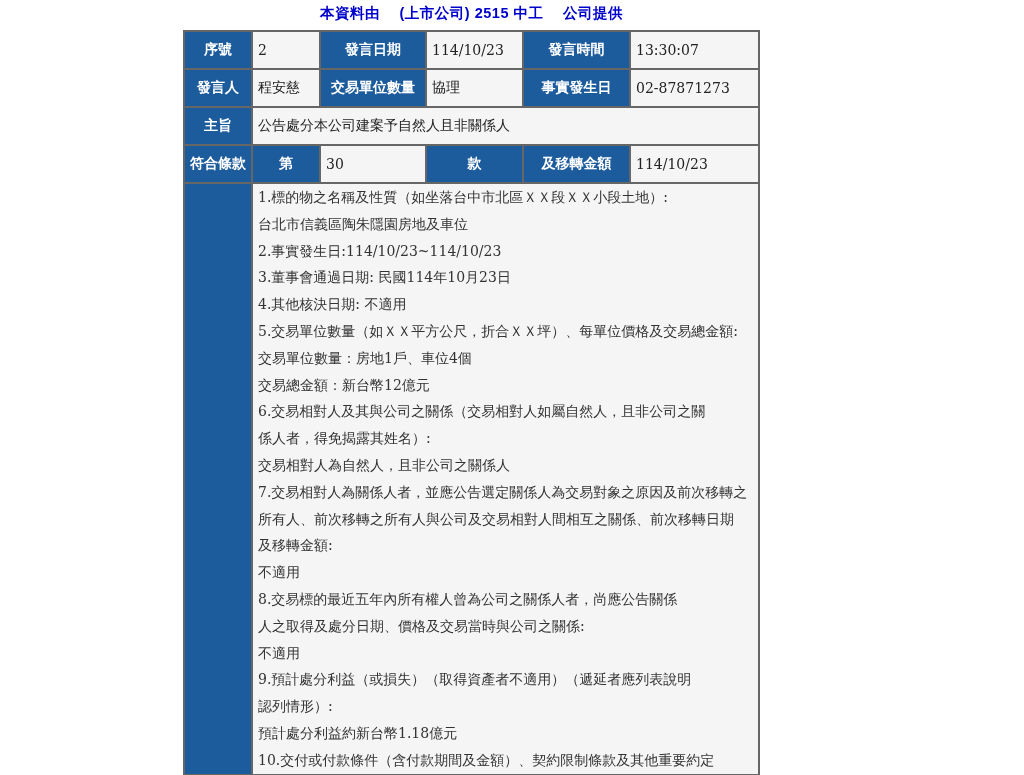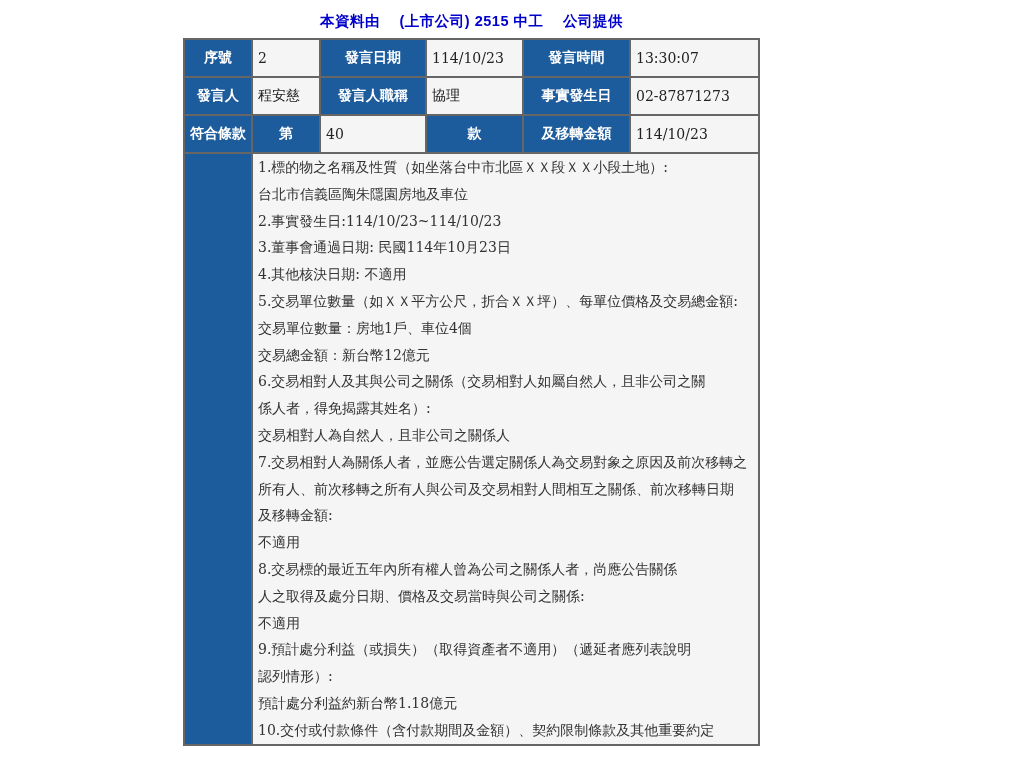--- a/index.html
+++ b/index.html
@@ -10,21 +10,21 @@
     height: 775px;
     overflow: hidden;
     background: #ffffff;
     font-family: "DejaVu Serif", serif;
   }
   .content {
     margin-left: 183px;
     width: 577px;
   }
   .page-title {
-    padding-top: 12px;
+    padding-top: 4px;
     margin-bottom: 7px;
     text-align: center;
     color: #0000CC;
     font-family: "Liberation Sans", sans-serif;
     font-weight: bold;
     font-size: 14.5px;
     letter-spacing: 0.5px;
     white-space: pre;
   }
   table.announcement {
@@ -90,31 +90,35 @@
         <td class="center">2</td>
         <th>發言日期</th>
         <td>114/10/23</td>
         <th>發言時間</th>
         <td>13:30:07</td>
       </tr>
 
       <tr>
         <th>發言人</th>
         <td>程安慈</td>
-        <th>發言人職稱</th>
+        <th>交易單位數量</th>
         <td>協理</td>
         <th>事實發生日</th>
         <td>02-87871273</td>
       </tr>
 
+      <tr>
+        <th>主旨</th>
+        <td colspan="5">公告處分本公司建案予自然人且非關係人</td>
+      </tr>
 
       <tr>
         <th>符合條款</th>
         <th>第</th>
-        <td>40</td>
+        <td>30</td>
         <th>款</th>
         <th>及移轉金額</th>
         <td>114/10/23</td>
       </tr>
 
       <tr>
         <th class="body-spacer"></th>
         <td colspan="5" class="body-cell">
           <div class="body-text">1.標的物之名稱及性質（如坐落台中市北區ＸＸ段ＸＸ小段土地）:
 台北市信義區陶朱隱園房地及車位

